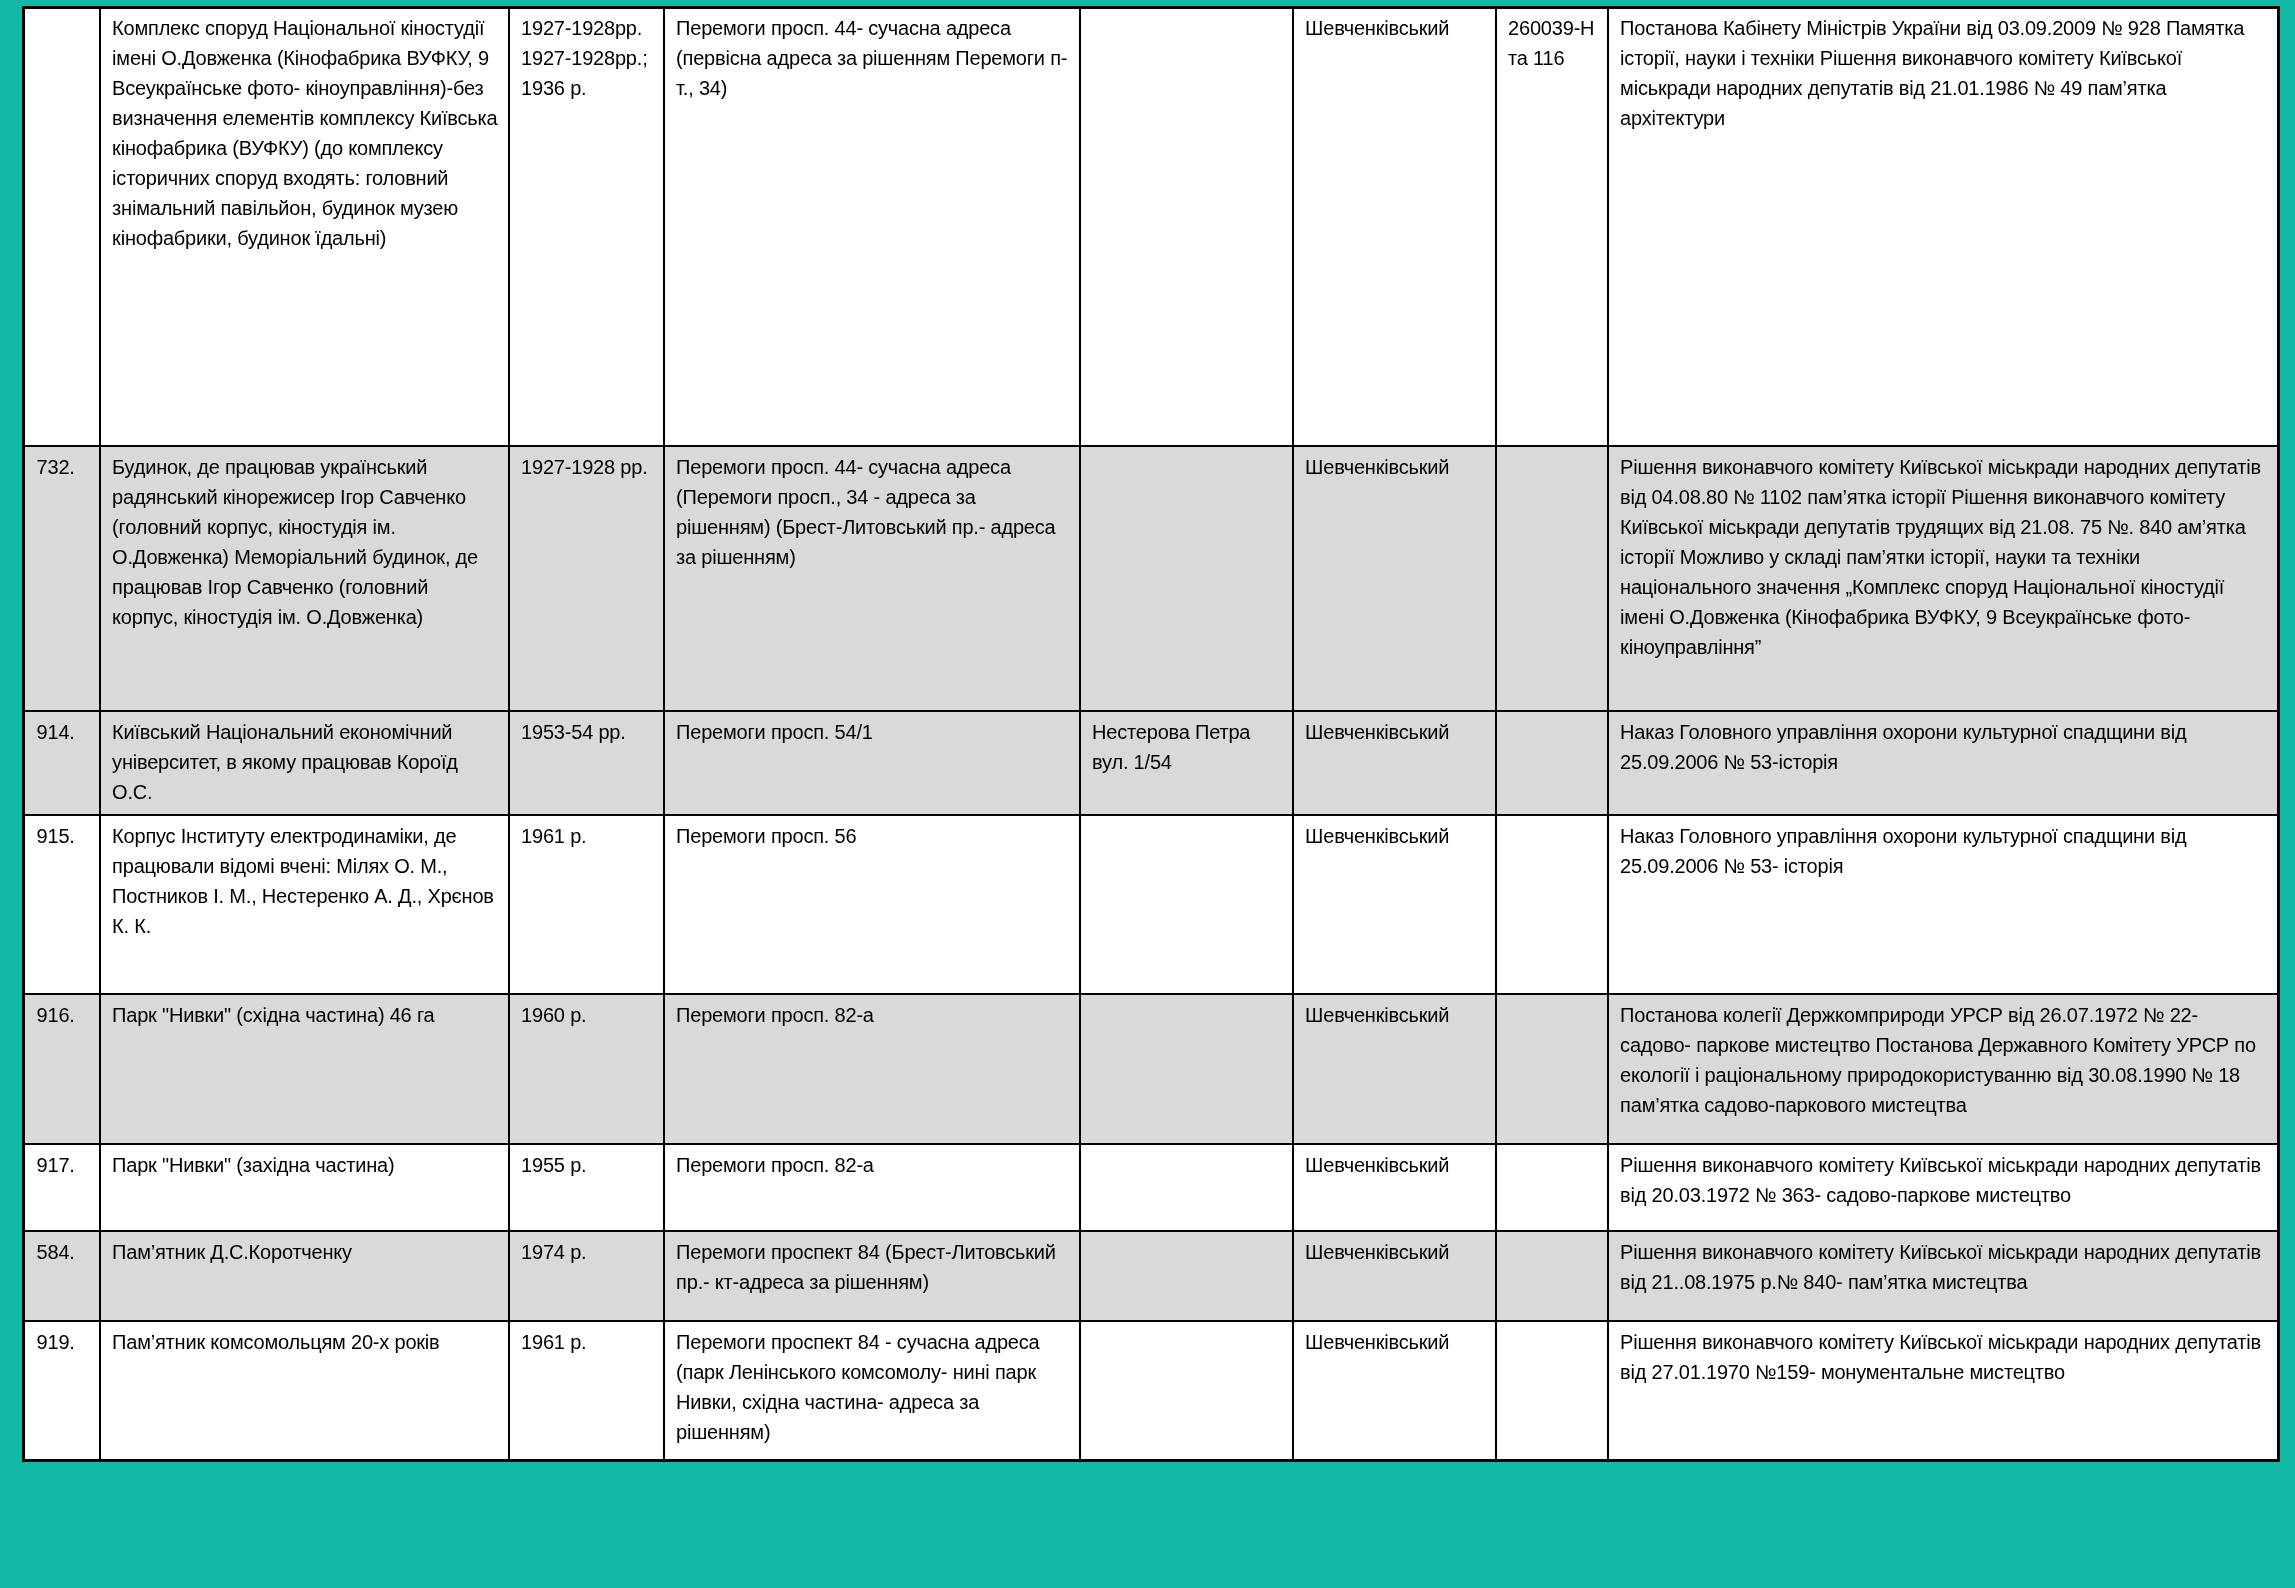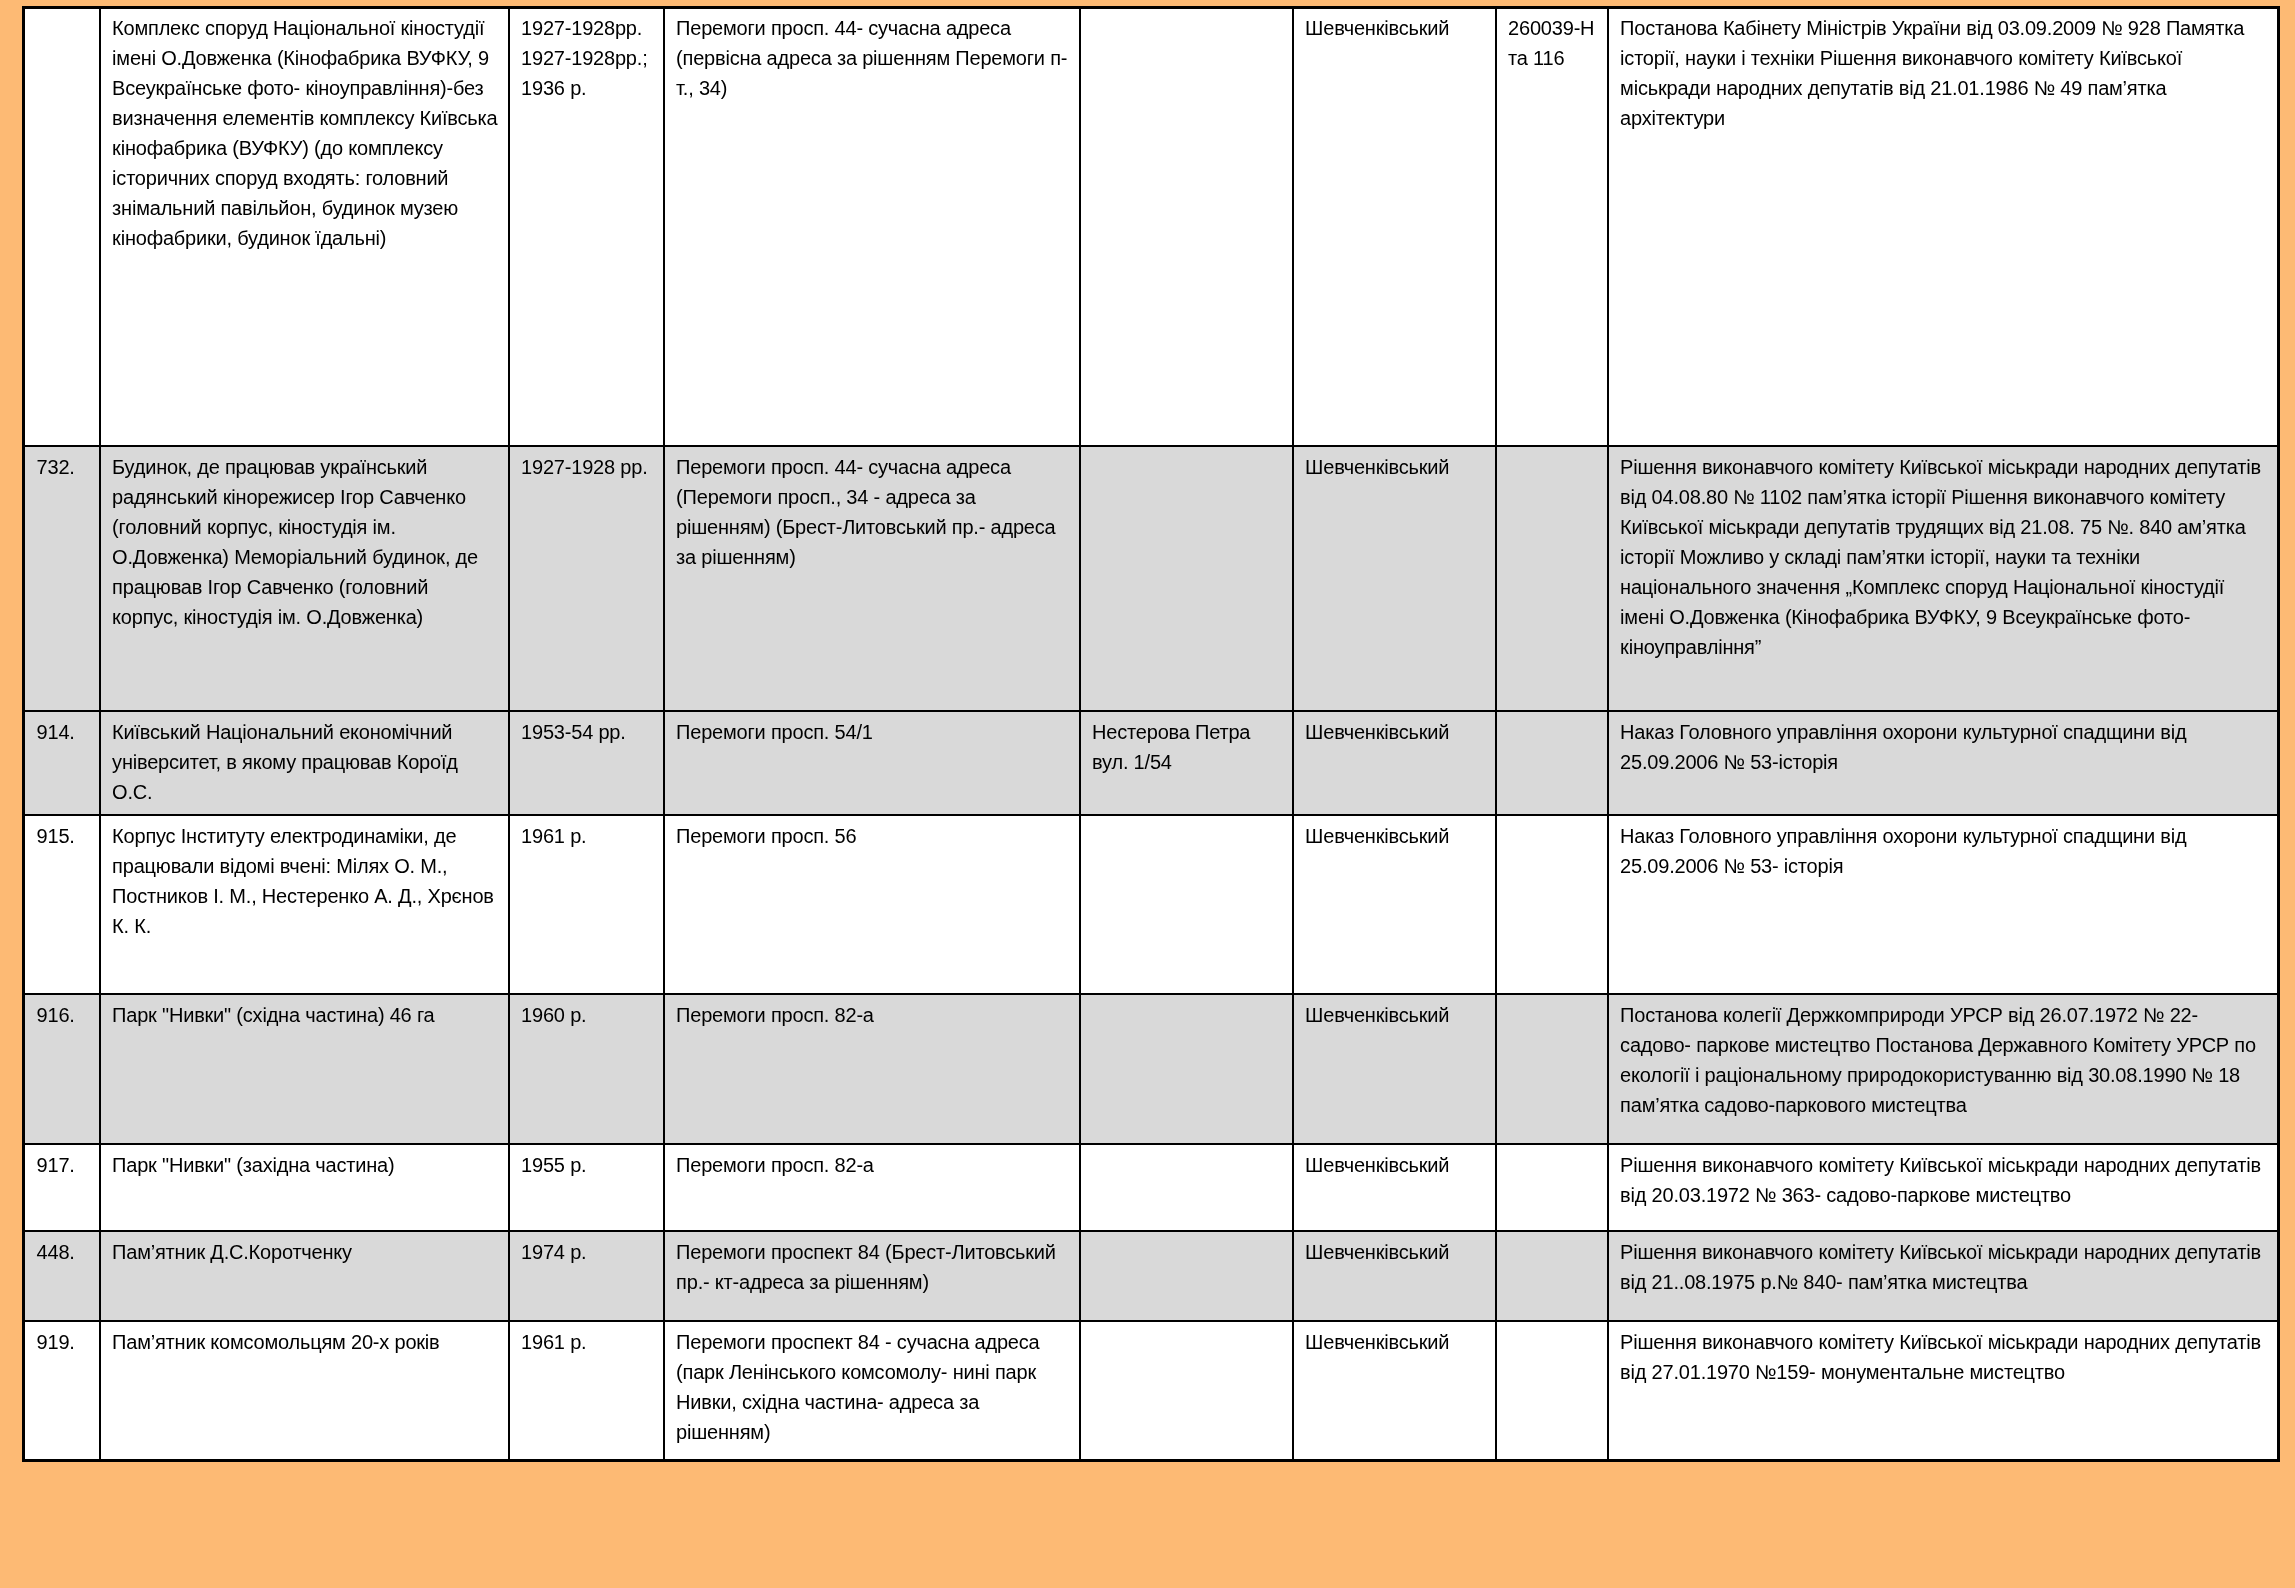--- a/index.html
+++ b/index.html
@@ -4,21 +4,21 @@
 <style>
   html, body {
     margin: 0;
     padding: 0;
     background: #ffffff;
   }
   #page {
     position: relative;
     width: 2295px;
     height: 1589px;
-    background: #fdba74;
+    background: #14b8a6;
     font-family: "Liberation Sans", sans-serif;
     overflow: hidden;
   }
   table.monuments {
     position: absolute;
     left: 22px;
     top: 5.8px;
     border-collapse: collapse;
     table-layout: fixed;
     width: 2255px;
@@ -112,21 +112,21 @@
           <td class="cell-num">917.</td>
           <td class="cell-name">Парк "Нивки" (західна частина)</td>
           <td class="cell-date">1955 р.</td>
           <td class="cell-address">Перемоги просп. 82-а</td>
           <td class="cell-address_old"></td>
           <td class="cell-district">Шевченківський</td>
           <td class="cell-code"></td>
           <td class="cell-documents">Рішення виконавчого комітету Київської міськради народних депутатів від 20.03.1972 № 363- садово-паркове мистецтво</td>
         </tr>
         <tr class="shaded" style="height: 90px;">
-          <td class="cell-num">448.</td>
+          <td class="cell-num">584.</td>
           <td class="cell-name">Пам’ятник Д.С.Коротченку</td>
           <td class="cell-date">1974 р.</td>
           <td class="cell-address">Перемоги проспект 84 (Брест-Литовський пр.- кт-адреса за рішенням)</td>
           <td class="cell-address_old"></td>
           <td class="cell-district">Шевченківський</td>
           <td class="cell-code"></td>
           <td class="cell-documents">Рішення виконавчого комітету Київської міськради народних депутатів від 21..08.1975 р.№ 840- пам’ятка мистецтва</td>
         </tr>
         <tr class="plain" style="height: 139px;">
           <td class="cell-num">919.</td>

